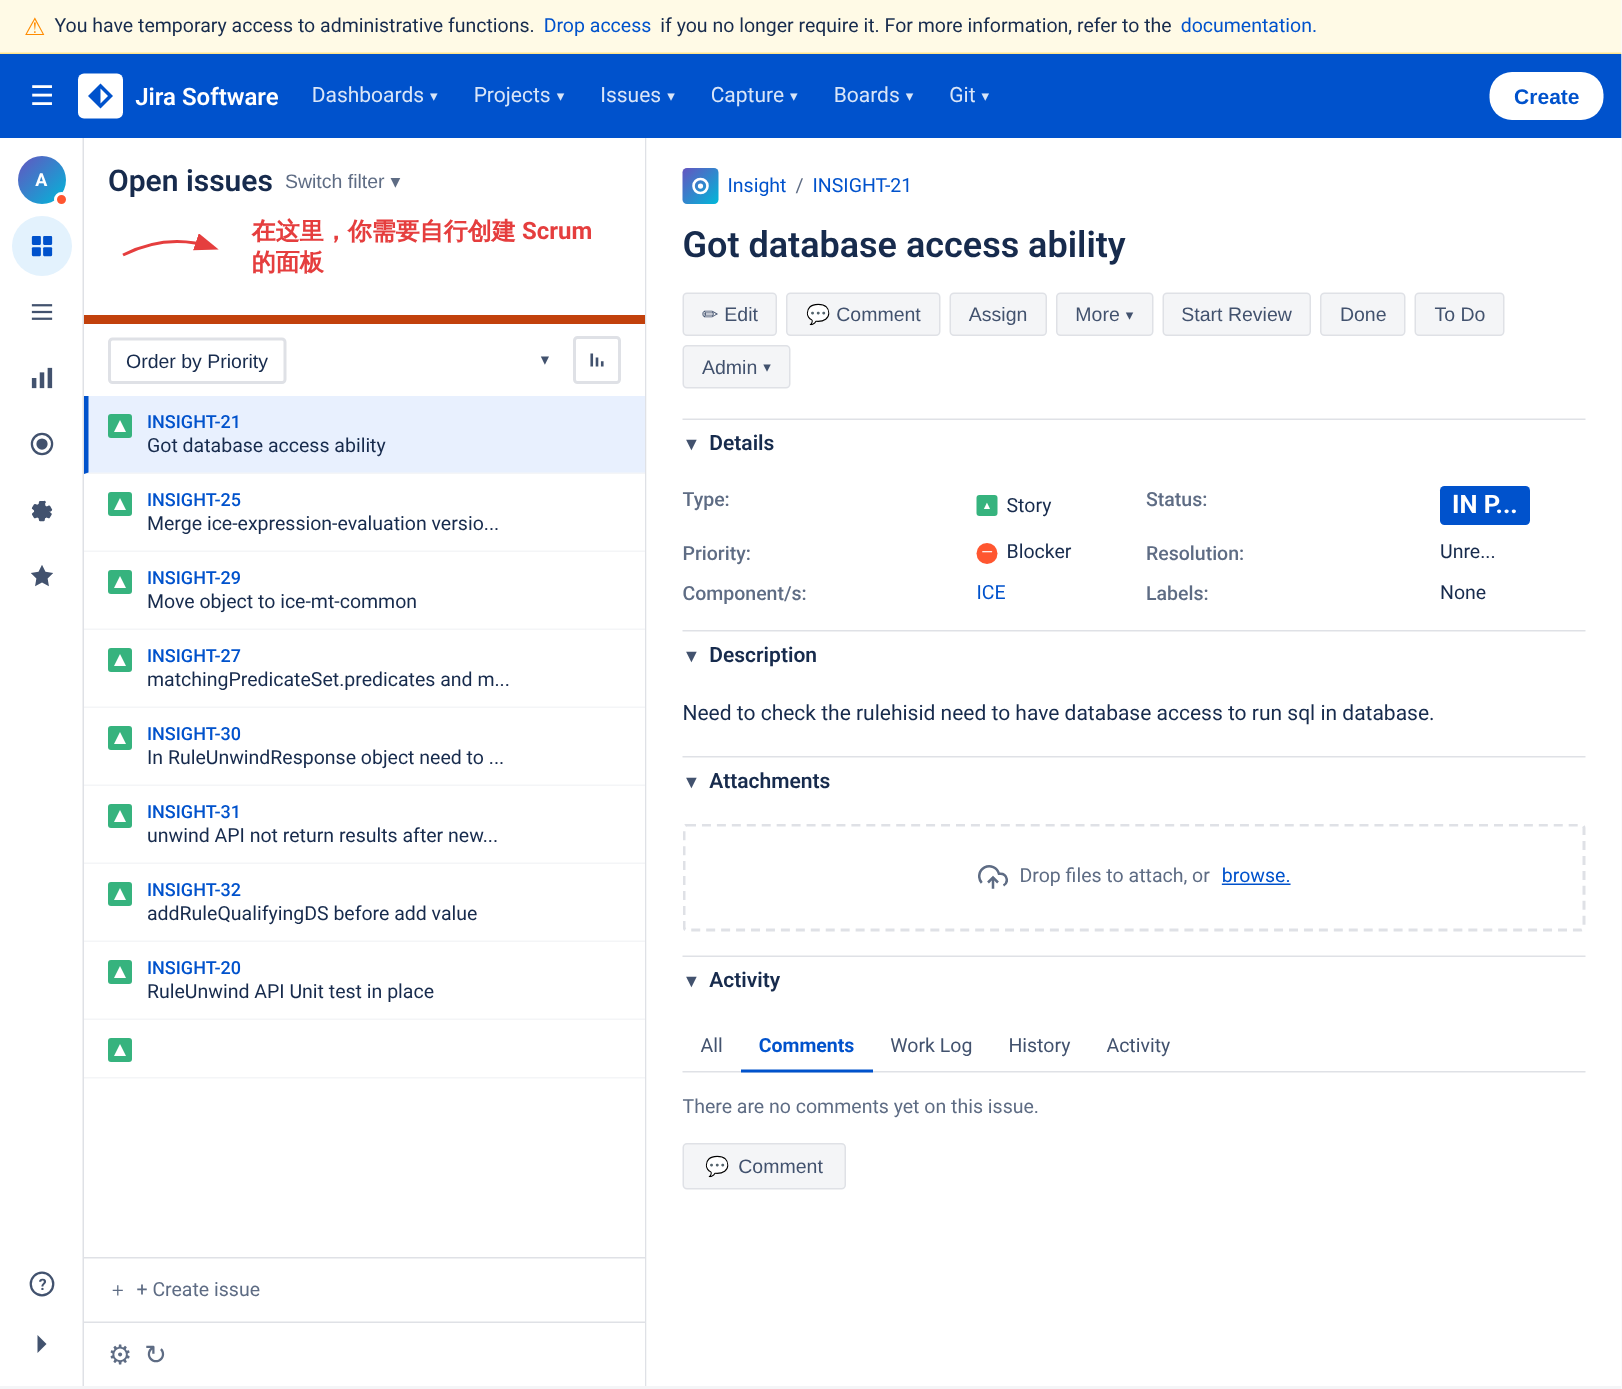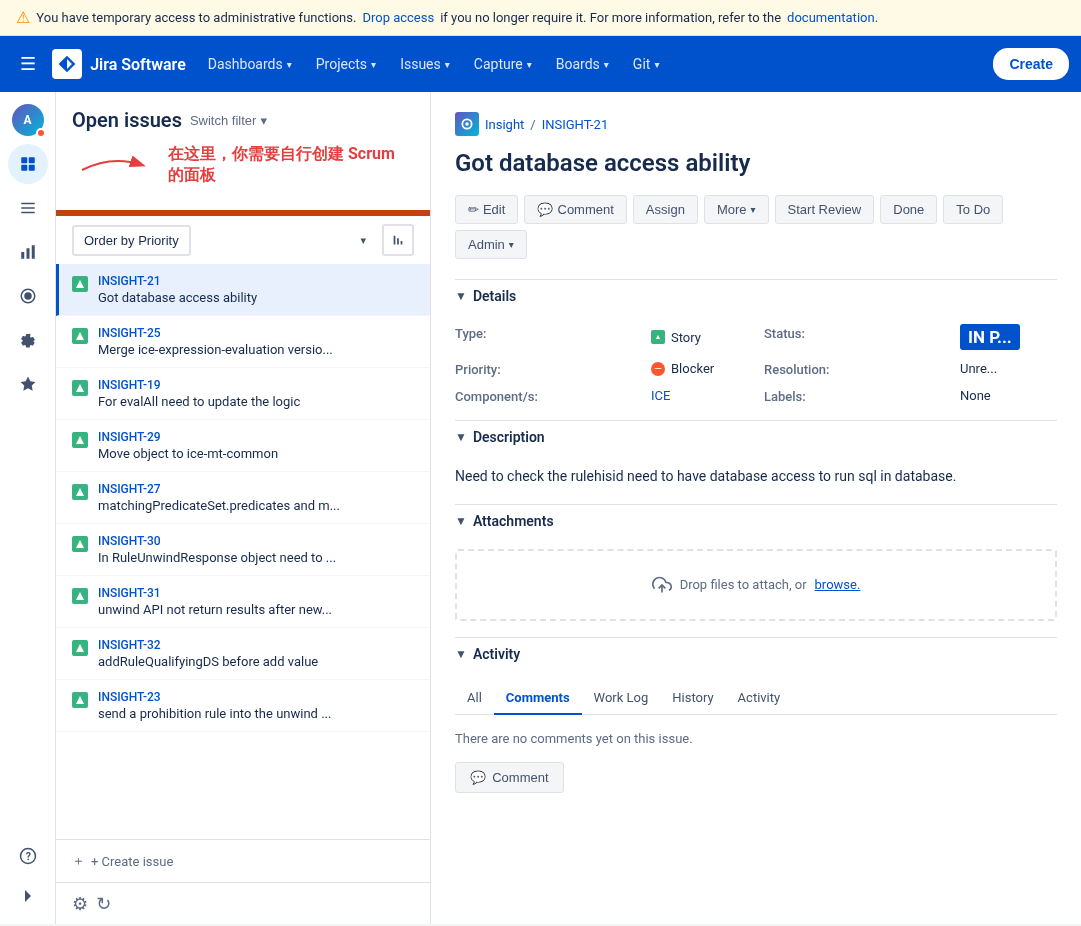--- a/index.html
+++ b/index.html
@@ -617,88 +617,84 @@
         <div class="issue-summary">Merge ice-expression-evaluation versio...</div>
       </div>
     </div>
         <div class="issue-item">
       <div class="issue-icon">
         <svg viewBox="0 0 10 10">
               <polygon points="5,1 9,9 1,9" fill="white"></polygon>
             </svg>
       </div>
       <div class="issue-text">
-        <div class="issue-key">INSIGHT-19</div>
-        <div class="issue-summary">For evalAll need to update the logic</div>
+        <div class="issue-key">INSIGHT-29</div>
+        <div class="issue-summary">Move object to ice-mt-common</div>
       </div>
     </div>
         <div class="issue-item">
       <div class="issue-icon">
         <svg viewBox="0 0 10 10">
               <polygon points="5,1 9,9 1,9" fill="white"></polygon>
             </svg>
       </div>
       <div class="issue-text">
-        <div class="issue-key">INSIGHT-29</div>
-        <div class="issue-summary">Move object to ice-mt-common</div>
+        <div class="issue-key">INSIGHT-27</div>
+        <div class="issue-summary">matchingPredicateSet.predicates and m...</div>
       </div>
     </div>
         <div class="issue-item">
       <div class="issue-icon">
         <svg viewBox="0 0 10 10">
               <polygon points="5,1 9,9 1,9" fill="white"></polygon>
             </svg>
       </div>
       <div class="issue-text">
-        <div class="issue-key">INSIGHT-27</div>
-        <div class="issue-summary">matchingPredicateSet.predicates and m...</div>
+        <div class="issue-key">INSIGHT-30</div>
+        <div class="issue-summary">In RuleUnwindResponse object need to ...</div>
       </div>
     </div>
         <div class="issue-item">
       <div class="issue-icon">
         <svg viewBox="0 0 10 10">
               <polygon points="5,1 9,9 1,9" fill="white"></polygon>
             </svg>
       </div>
       <div class="issue-text">
-        <div class="issue-key">INSIGHT-30</div>
-        <div class="issue-summary">In RuleUnwindResponse object need to ...</div>
+        <div class="issue-key">INSIGHT-31</div>
+        <div class="issue-summary">unwind API not return results after new...</div>
       </div>
     </div>
         <div class="issue-item">
       <div class="issue-icon">
         <svg viewBox="0 0 10 10">
               <polygon points="5,1 9,9 1,9" fill="white"></polygon>
             </svg>
       </div>
       <div class="issue-text">
-        <div class="issue-key">INSIGHT-31</div>
-        <div class="issue-summary">unwind API not return results after new...</div>
+        <div class="issue-key">INSIGHT-32</div>
+        <div class="issue-summary">addRuleQualifyingDS before add value</div>
       </div>
     </div>
         <div class="issue-item">
       <div class="issue-icon">
         <svg viewBox="0 0 10 10">
               <polygon points="5,1 9,9 1,9" fill="white"></polygon>
             </svg>
       </div>
       <div class="issue-text">
-        <div class="issue-key">INSIGHT-32</div>
-        <div class="issue-summary">addRuleQualifyingDS before add value</div>
+        <div class="issue-key">INSIGHT-20</div>
+        <div class="issue-summary">RuleUnwind API Unit test in place</div>
       </div>
     </div>
         <div class="issue-item">
       <div class="issue-icon">
         <svg viewBox="0 0 10 10">
               <polygon points="5,1 9,9 1,9" fill="white"></polygon>
             </svg>
-      </div>
-      <div class="issue-text">
-        <div class="issue-key">INSIGHT-23</div>
-        <div class="issue-summary">send a prohibition rule into the unwind ...</div>
       </div>
     </div>
       </div>
 
     <div class="create-issue-btn">
       <span>＋</span>
       <span>+ Create issue</span>
     </div>
 
     <div style="padding: 10px 16px; border-top: 1px solid #dfe1e6; display:flex; align-items:center; gap:8px;">

